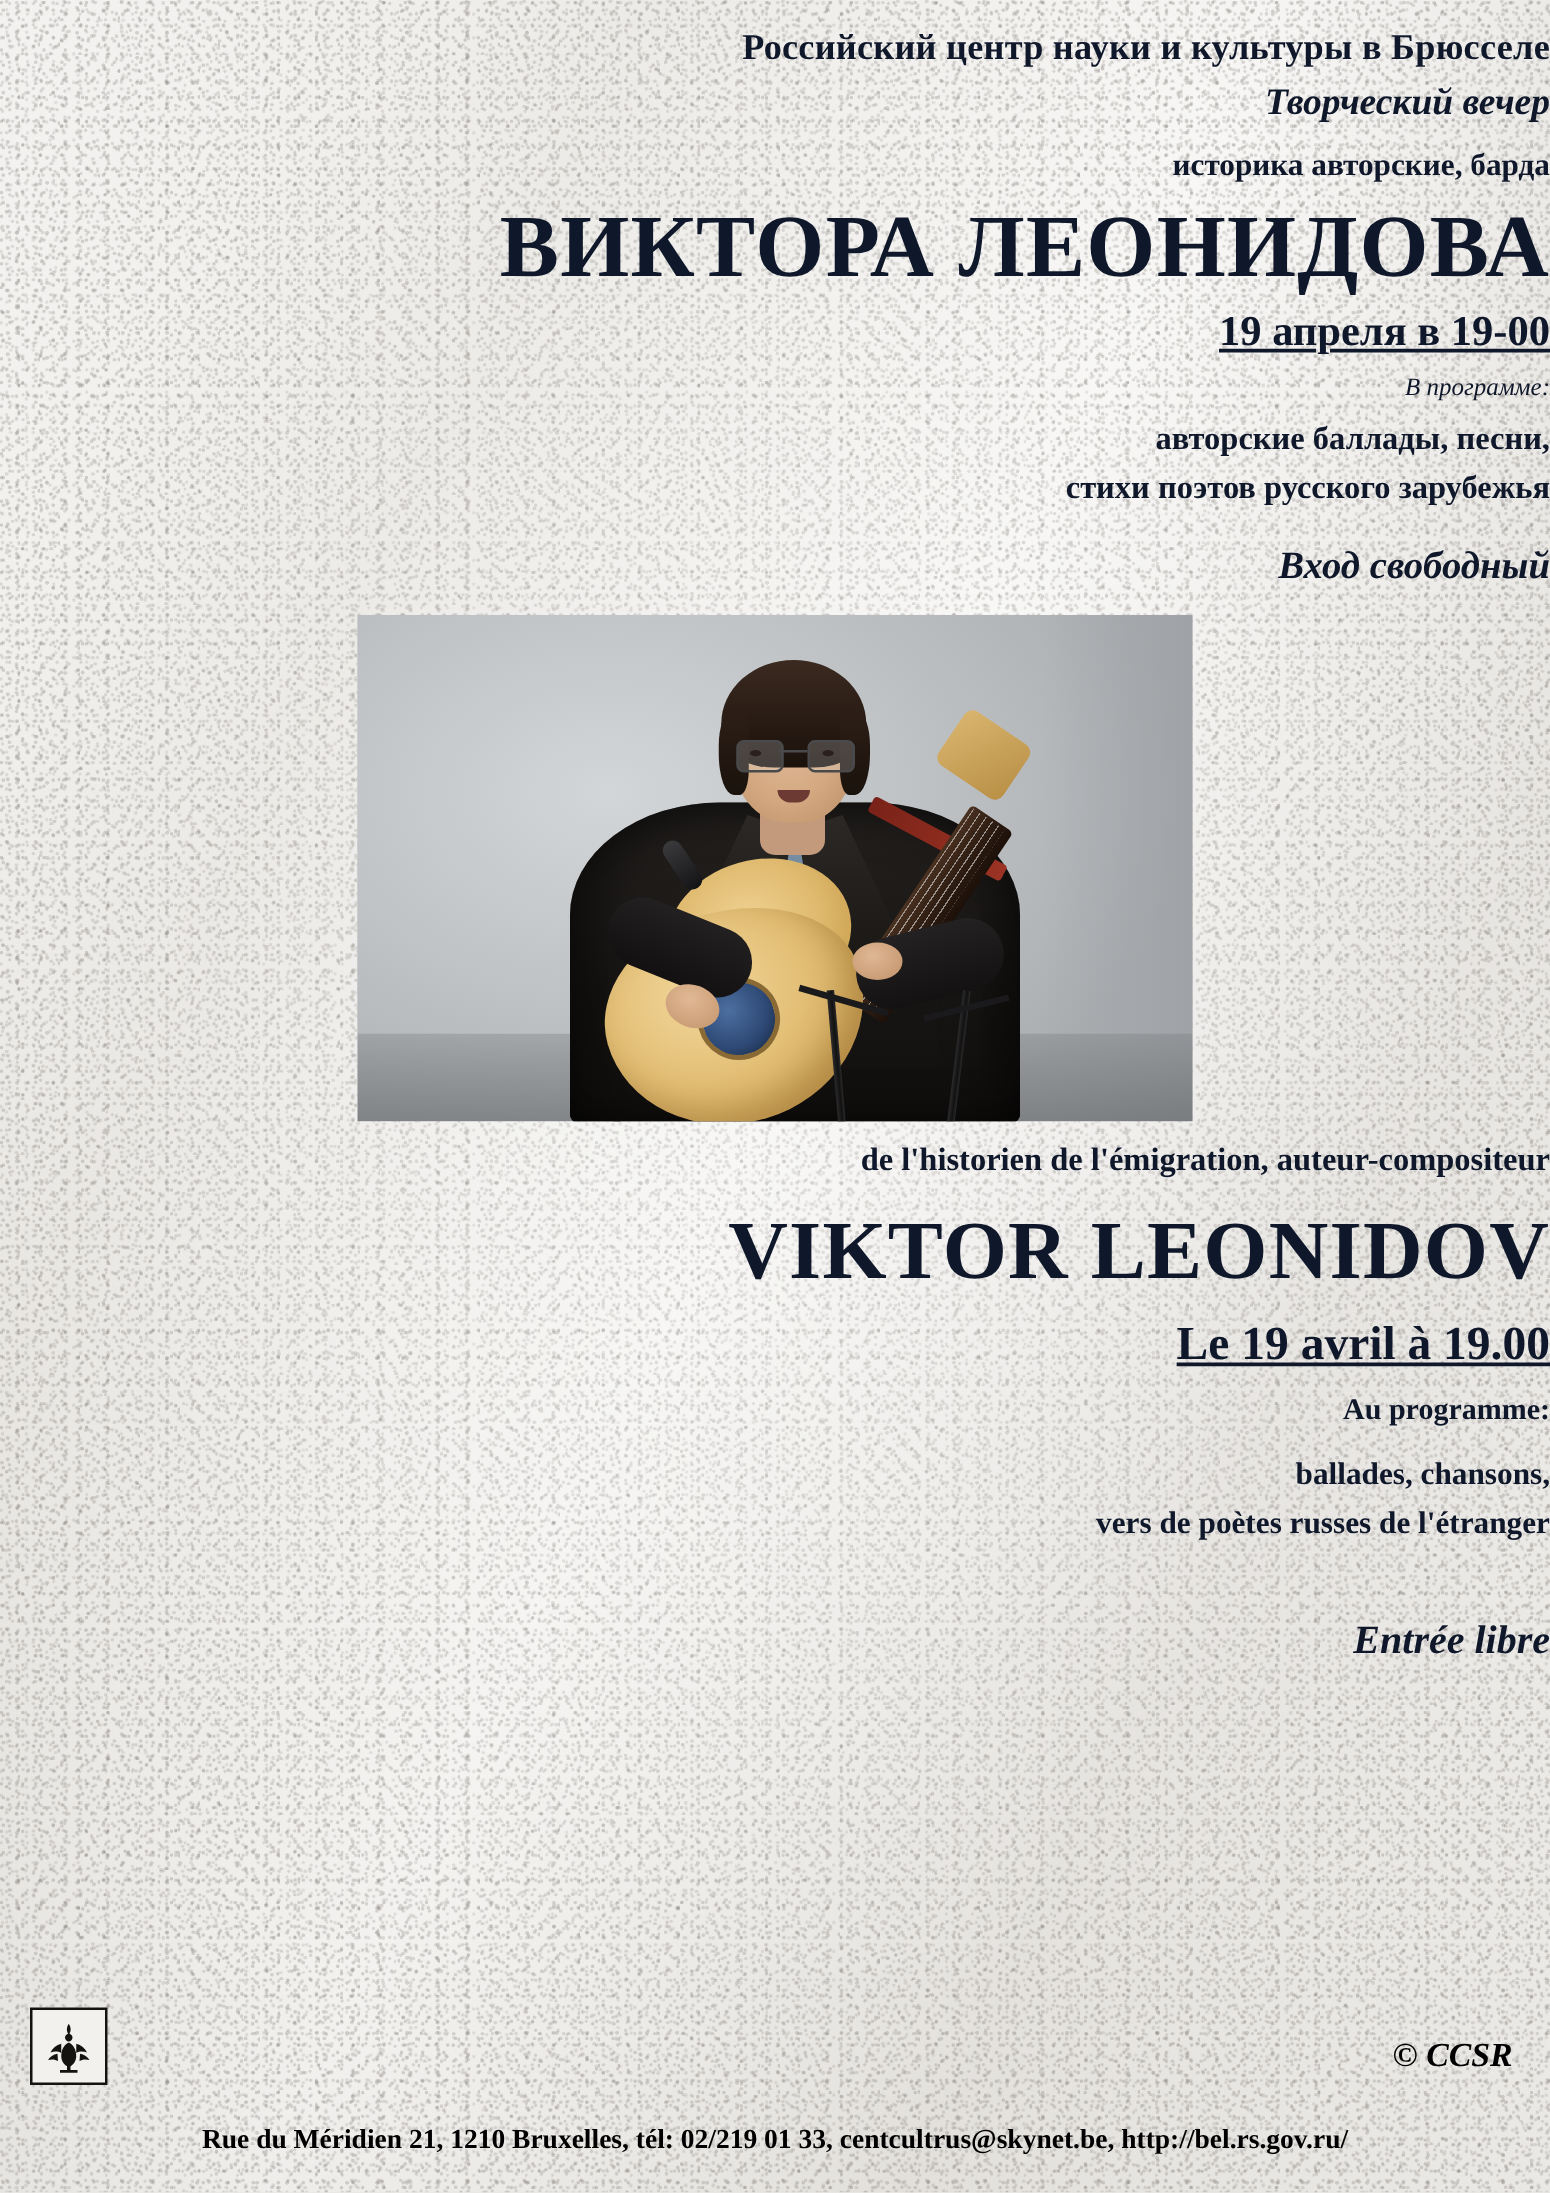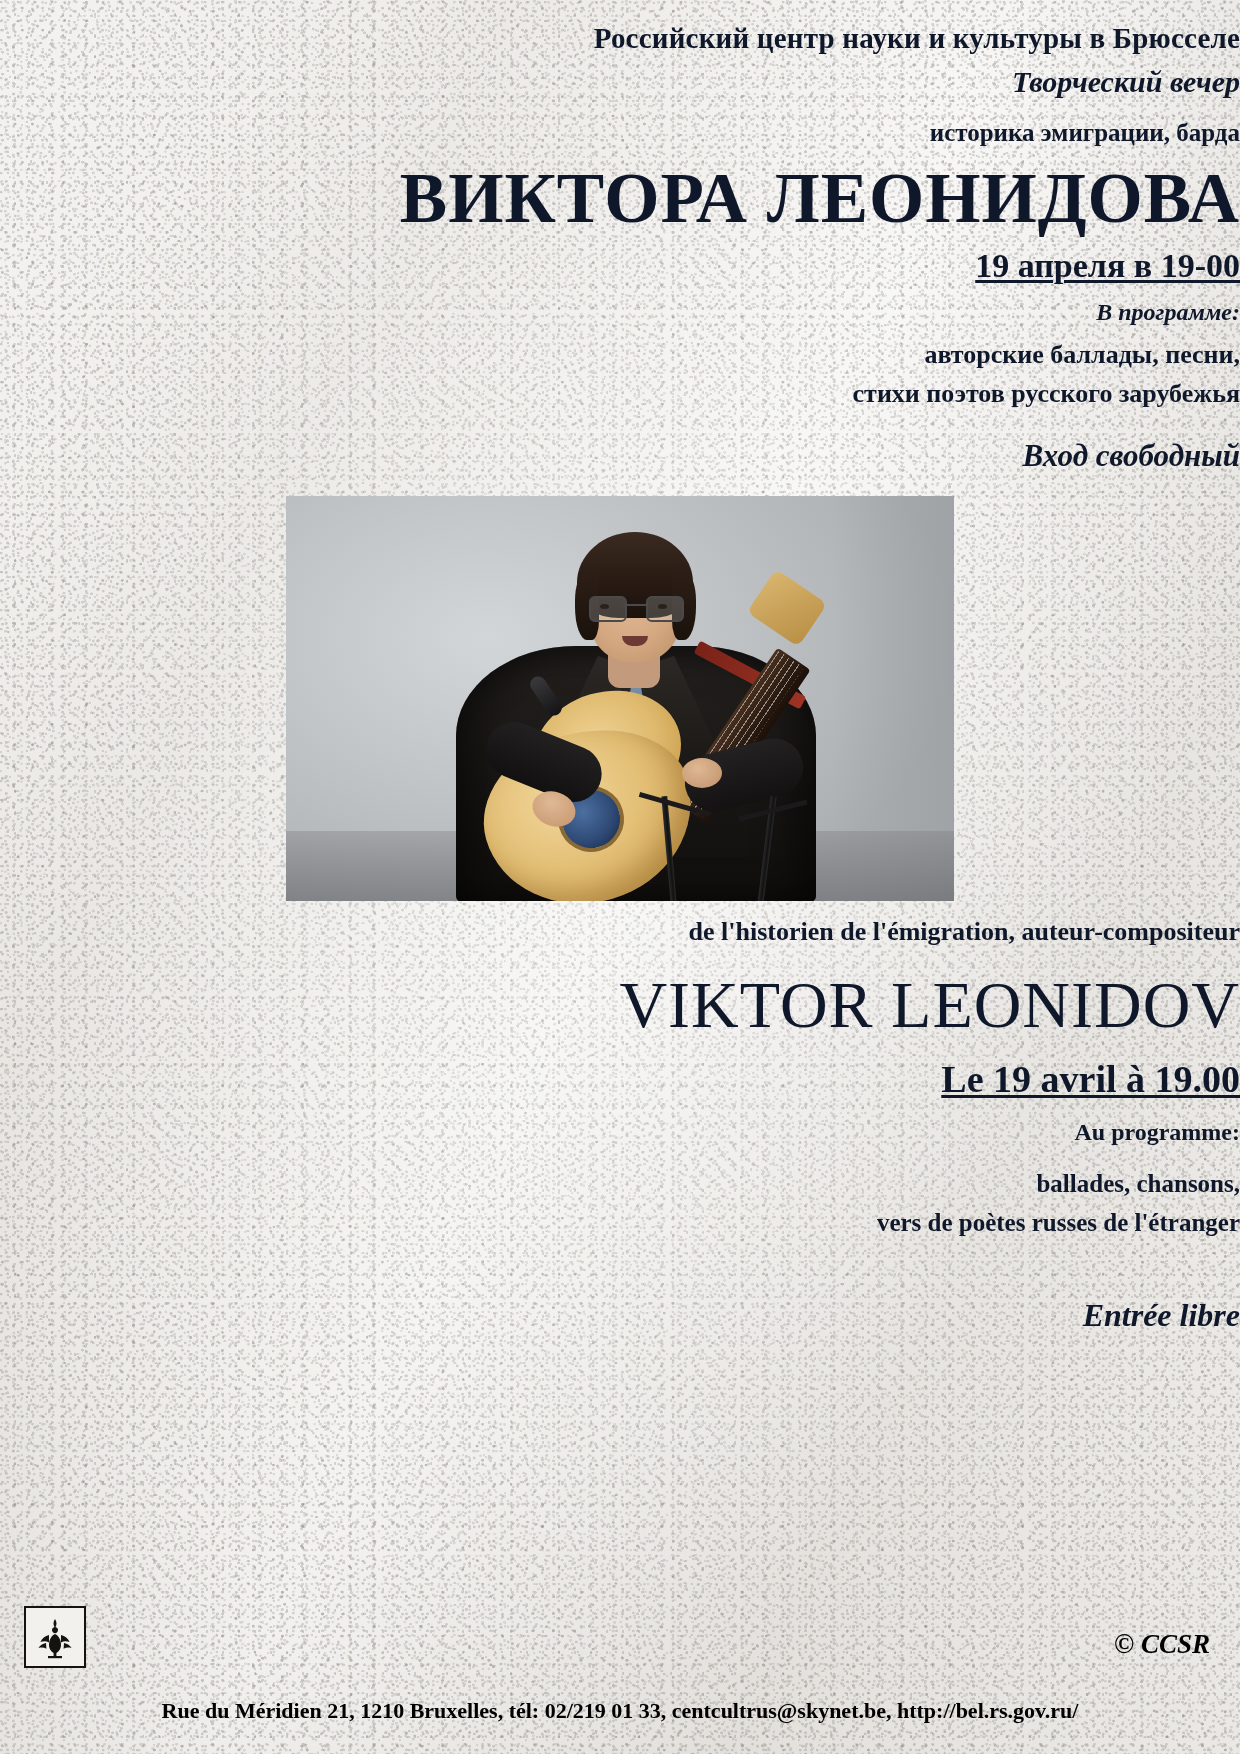--- a/index.html
+++ b/index.html
@@ -89,22 +89,22 @@
     line-height: 1.12;
   }
   .date-ru {
     font-size: 34px;
     font-weight: bold;
     text-decoration: underline;
     text-underline-offset: 3px;
     margin: 8px 0 14px 0;
   }
   .program-label-ru {
-    font-size: 24px;
-    font-weight: bold;
+    font-size: 20px;
+    font-weight: normal;
     font-style: italic;
     margin: 0 0 12px 0;
   }
   .program-ru {
     font-size: 26px;
     font-weight: bold;
     line-height: 1.28;
     margin: 0 0 6px 0;
   }
   .free-ru {
@@ -333,21 +333,21 @@
     font-style: italic;
     margin: 0 0 26px 0;
   }
   .subtitle-fr {
     font-size: 26px;
     font-weight: bold;
     margin: 0 0 20px 0;
   }
   .name-fr {
     font-size: 66px;
-    font-weight: normal;
+    font-weight: bold;
     letter-spacing: 1px;
     margin: 0 0 6px 0;
   }
   .date-fr {
     font-size: 38px;
     font-weight: bold;
     text-decoration: underline;
     text-underline-offset: 3px;
     margin: 14px 0 18px 0;
   }
@@ -406,21 +406,21 @@
 <body>
 
 <div class="poster">
   <div class="vignette"></div>
 </div>
 
 <div class="content">
 
   <div class="org">Российский центр науки и культуры в Брюсселе</div>
   <div class="recital-ru">Творческий вечер</div>
-  <div class="subtitle-ru">историка эмиграции, барда</div>
+  <div class="subtitle-ru">историка авторские, барда</div>
   <div class="name-ru">ВИКТОРА ЛЕОНИДОВА</div>
   <div class="date-ru">19 апреля в 19-00</div>
   <div class="program-label-ru">В программе:</div>
   <div class="program-ru">авторские баллады,  песни,</div>
   <div class="program-ru">стихи поэтов русского зарубежья</div>
   <div class="free-ru">Вход свободный</div>
 
   <div class="photo-wrap">
     <div class="ph-bg"></div>
     <div class="ph-wall-edge"></div>

